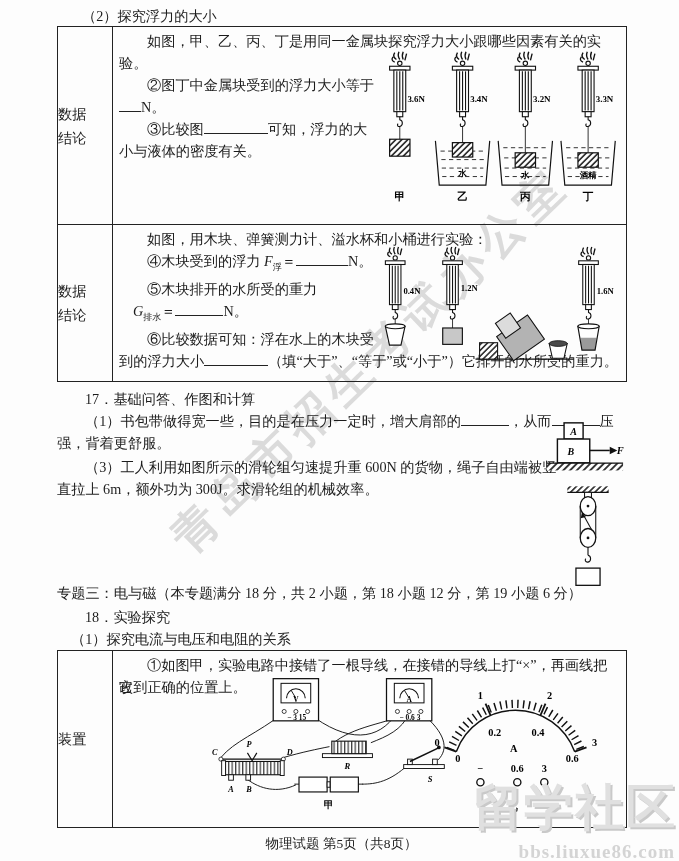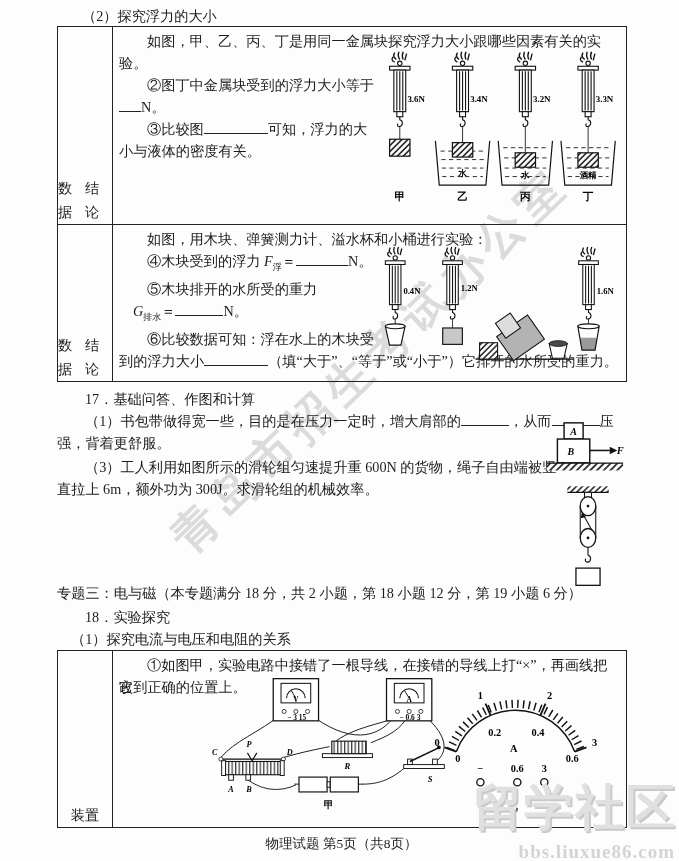--- a/index.html
+++ b/index.html
@@ -6,22 +6,22 @@
   body{width:679px;height:861px;position:relative;background:#fdfdfd;
        font-family:"Liberation Serif","DejaVu Serif",serif;font-size:14.2px;color:#1c1c1c;overflow:hidden}
   p{margin:0;line-height:22px}
   .ind{text-indent:28px}
   .blank{display:inline-block;border-bottom:1.3px solid #222;height:13px;vertical-align:baseline}
   .w22{width:22px}.w40{width:40px}.w48{width:48px}.w52{width:52px}.w64{width:64px}
   .abs{position:absolute}
   .tbl{position:absolute;left:57px;width:568px;border:1.5px solid #222;background:transparent}
   .trow{display:flex;border-bottom:1.5px solid #222}
   .trow:last-child{border-bottom:none}
-  .hdr{width:54px;flex:none;border-right:1.5px solid #222;display:flex;flex-direction:row;
-       justify-content:center;align-items:flex-end;line-height:24px}
+  .hdr{width:54px;flex:none;border-right:1.5px solid #222;display:flex;flex-direction:column;
+       justify-content:center;align-items:flex-start;line-height:24px}
   .cell{position:relative;flex:1;padding:3px 5px 0 6px}
   .narrow{width:262px}
   .bold{font-weight:normal}
   .fig{position:absolute}
   svg text{font-family:"Liberation Serif","DejaVu Serif",serif}
   .svr{font-size:10.5px;font-weight:bold}
   .svl{font-size:12.5px;font-weight:bold;text-anchor:middle}
   .liq{font-size:10px;font-weight:bold;text-anchor:middle}
   .it{font-style:italic}
   .meterT{font-size:9.5px;font-weight:bold;text-anchor:middle}

